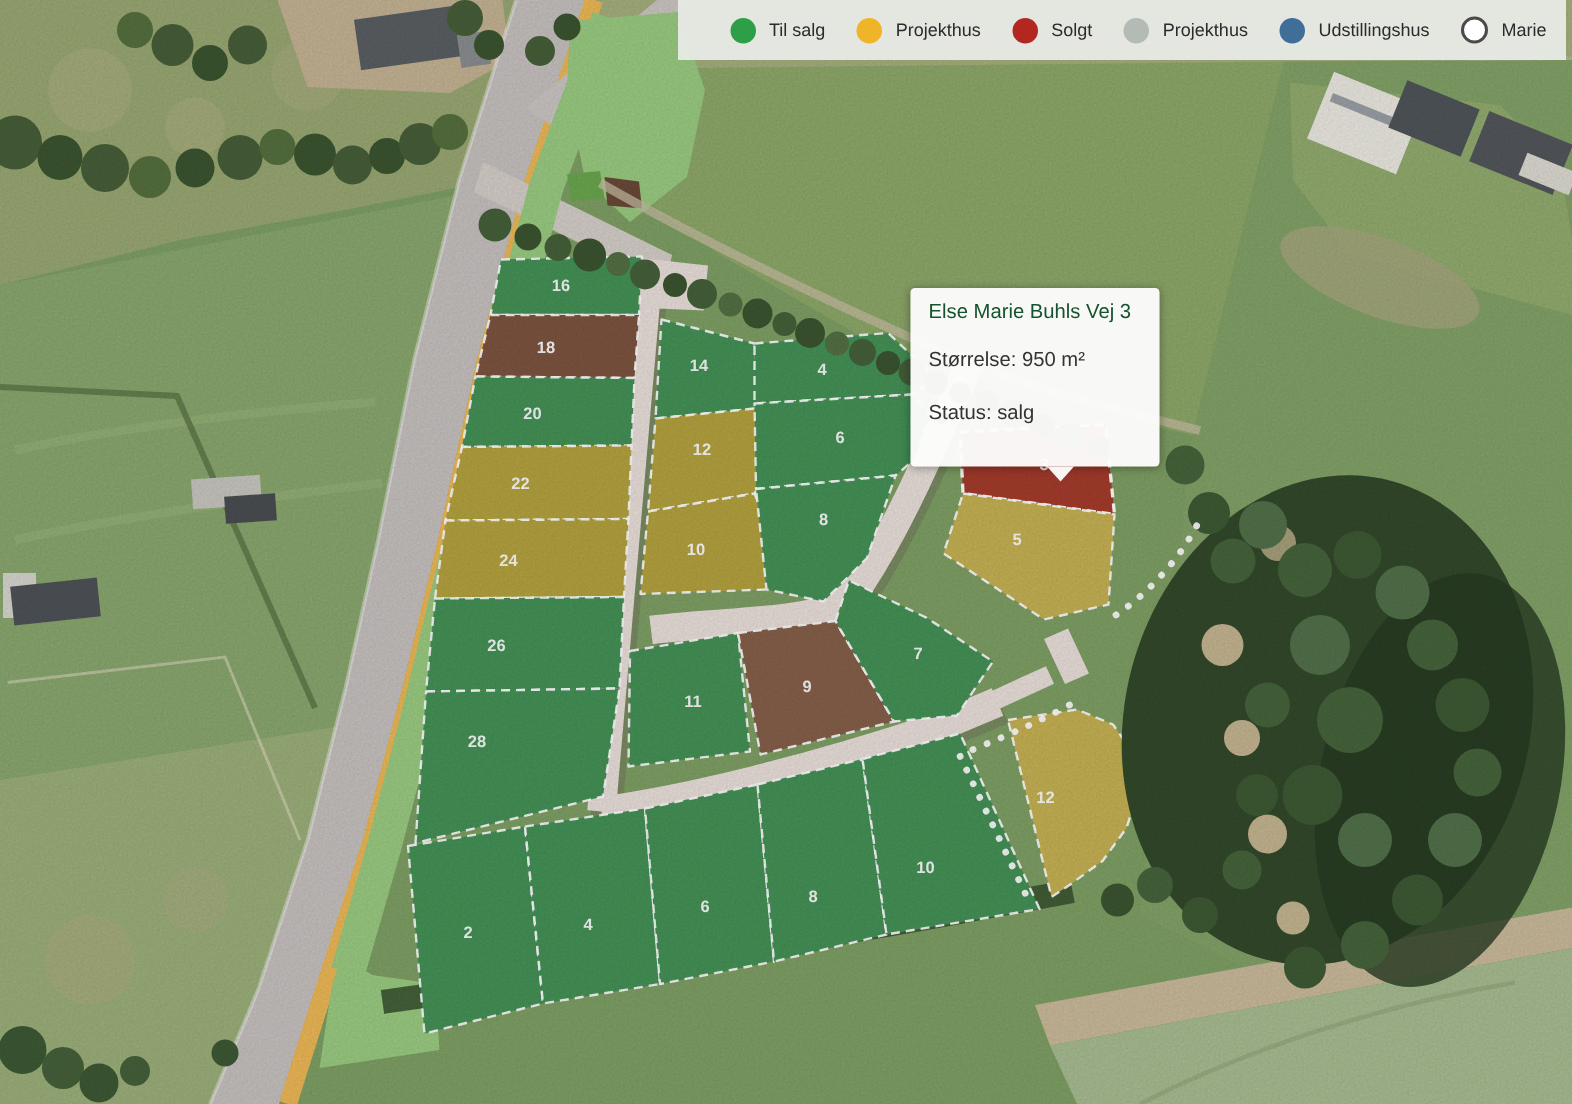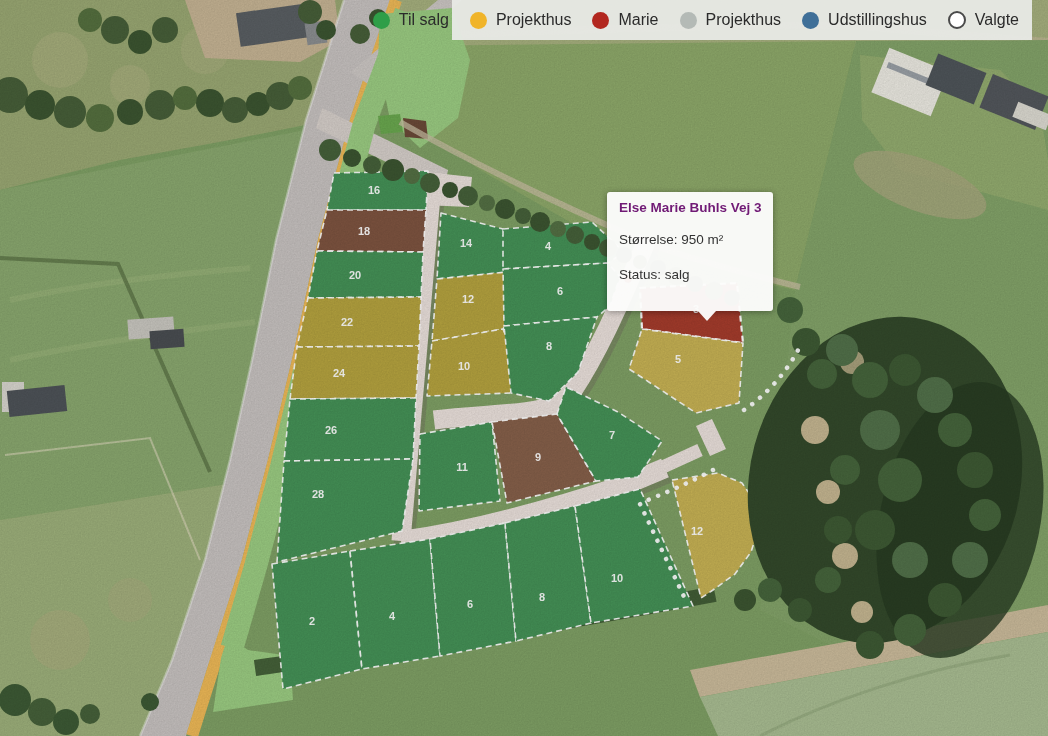--- a/index.html
+++ b/index.html
@@ -5,31 +5,31 @@
   html,body{margin:0;padding:0;background:#222;}
   .scene{position:relative;width:1048px;height:736px;overflow:hidden;
          font-family:"Liberation Sans",sans-serif;background:#7fa065;}
   .scene svg{position:absolute;left:0;top:0;}
   
   .plot{stroke:rgba(255,255,255,.93);stroke-width:1.6;stroke-dasharray:6 4;stroke-linejoin:round;}
   .plot.selected{stroke:#ffffff;stroke-width:2.2;}
   .plot-num{font-size:11px;font-weight:bold;fill:#ffffff;opacity:.95;text-anchor:middle;
             font-family:"Liberation Sans",sans-serif;}
   
-  .legend{position:absolute;top:0;right:16px;left:452px;height:40px;z-index:6;
+  .legend{position:absolute;top:0;right:4px;left:452px;height:40px;z-index:6;
           background:rgba(232,234,230,.95);display:flex;align-items:center;
-          justify-content:flex-end;gap:21px;padding-right:13px;font-size:16px;color:#2b2b2b;}
+          justify-content:flex-end;gap:21px;padding-right:13px;font-size:12px;color:#2b2b2b;}
   .legend-item{display:flex;align-items:center;gap:9px;white-space:nowrap;}
   .dot{width:17px;height:17px;border-radius:50%;flex:0 0 auto;}
   .dot.outline{width:14px;height:14px;border:2px solid #4a4a4a;background:#fff;}
   
   .tooltip{position:absolute;left:607px;top:192px;width:142px;z-index:7;
            background:rgba(252,252,251,.97);border-radius:3px;
            box-shadow:0 1px 6px rgba(0,0,0,.35);padding:8px 12px 10px;}
-  .tooltip h3{margin:0 0 4px;font-size:13.5px;font-weight:bold;color:#701a75;white-space:nowrap;}
+  .tooltip h3{margin:0 0 4px;font-size:13.5px;font-weight:normal;color:#14532d;white-space:nowrap;}
   .tooltip p{margin:16px 0;font-size:13.5px;color:#333;line-height:1.4;}
   .tooltip::after{content:"";position:absolute;left:91px;top:100%;width:0;height:0;
            border:9px solid transparent;border-top:10px solid rgba(252,252,251,.97);border-bottom:0;}
 </style>
 </head>
 <body>
 
 <div class="scene">
 
 <svg width="1048" height="736" viewBox="0 0 1048 736">
@@ -335,33 +335,33 @@
   <div class="legend-item">
     <span class="dot" style="background: rgb(47, 158, 72);"></span>
     <span>Til salg</span>
   </div>
   <div class="legend-item">
     <span class="dot" style="background: rgb(240, 180, 41);"></span>
     <span>Projekthus</span>
   </div>
   <div class="legend-item">
     <span class="dot" style="background: rgb(178, 39, 31);"></span>
-    <span>Marie</span>
+    <span>Solgt</span>
   </div>
   <div class="legend-item">
     <span class="dot" style="background: rgb(180, 186, 182);"></span>
     <span>Projekthus</span>
   </div>
   <div class="legend-item">
     <span class="dot" style="background: rgb(63, 111, 152);"></span>
     <span>Udstillingshus</span>
   </div>
   <div class="legend-item">
     <span class="dot outline"></span>
-    <span>Valgte</span>
+    <span>Marie</span>
   </div>
 </div>
 
 <div class="tooltip">
   <h3>Else Marie Buhls Vej 3</h3>
   <p>Størrelse: 950 m²</p>
   <p>Status: salg</p>
 </div>
 
 </div>

